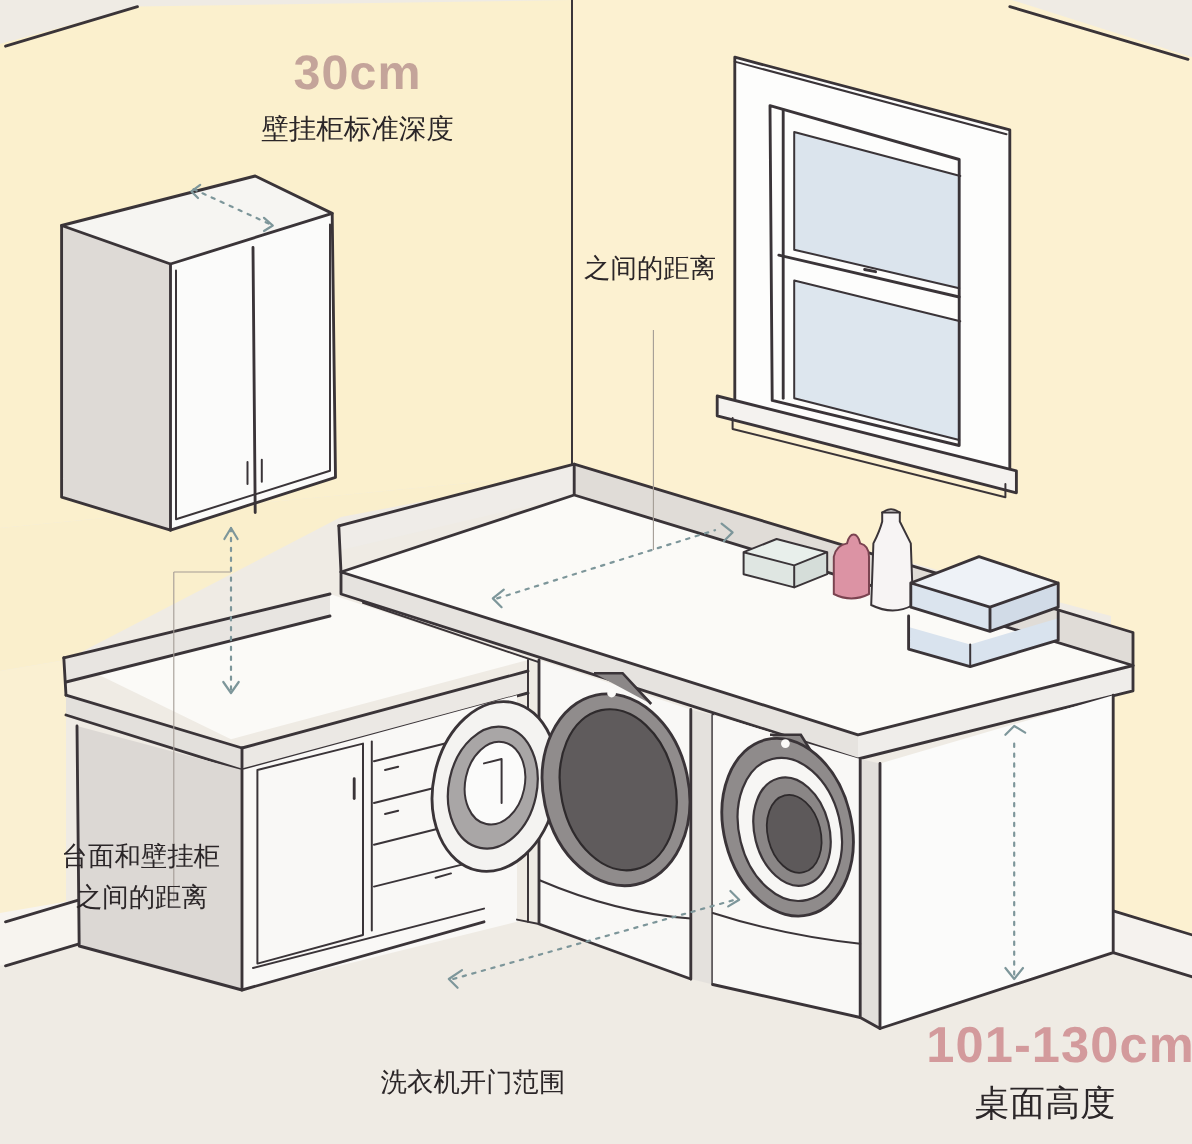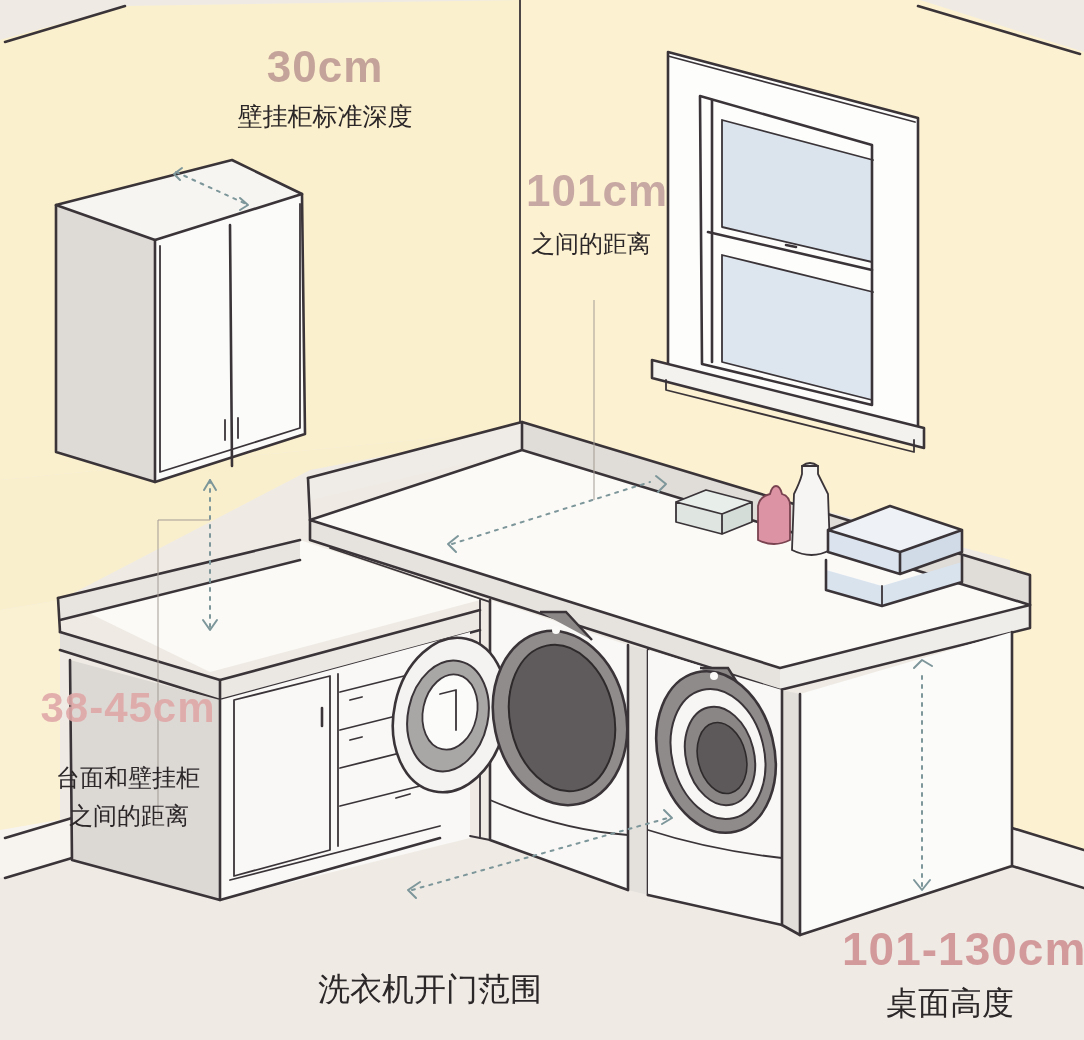--- a/index.html
+++ b/index.html
@@ -19,21 +19,21 @@
     #lbl-wall-depth-txt { left: 200px; top: 100px; width: 250px; font-size: 25px; }
 
     #lbl-counter-width-val { left: 526px; top: 166px; width: 140px; font-size: 44px; color: #c7a8a2; }
     #lbl-counter-width-txt { left: 526px; top: 228px; width: 130px; font-size: 24px; }
 
     #lbl-gap-val { left: 18px; top: 684px; width: 220px; font-size: 42px; color: #e0a8a8; opacity: 0.9; }
     #lbl-gap-txt1 { left: 38px; top: 762px; width: 180px; font-size: 24px; }
     #lbl-gap-txt2 { left: 44px; top: 800px; width: 170px; font-size: 24px; }
 
     #lbl-door-val { left: 350px; top: 918px; width: 150px; font-size: 44px; color: #d1a0a4; }
-    #lbl-door-txt { left: 310px; top: 968px; width: 240px; font-size: 32px; }
+    #lbl-door-txt { left: 310px; top: 968px; width: 240px; font-size: 24px; }
 
     #lbl-height-val { left: 842px; top: 922px; width: 240px; font-size: 46px; color: #d39a9c; }
     #lbl-height-txt { left: 880px; top: 982px; width: 140px; font-size: 32px; }
   </style>
 </head>
 <body>
 
 <div class="stage">
 
   <svg class="art" width="1084" height="1040" viewBox="0 0 1084 1040">
@@ -217,24 +217,22 @@
         <polygon points="900,552 962,530 962,552 900,574" fill="#d1dbe7"></polygon>
         <path class="ink" d="M828,530 L890,506 L962,530 L962,552 L900,574 L828,552 Z M828,530 L900,552 L962,530 M900,552 L900,574"></path>
         <path class="ink-thin" d="M882,586 L882,606"></path>
       </g>
     </g>
   </svg>
 
   <div class="label measure" id="lbl-wall-depth-val">30cm</div>
   <div class="label desc" id="lbl-wall-depth-txt">壁挂柜标准深度</div>
 
-  <div class="label measure" id="lbl-counter-width-val">101cm</div>
   <div class="label desc" id="lbl-counter-width-txt">之间的距离</div>
 
-  <div class="label measure" id="lbl-gap-val">38-45cm</div>
   <div class="label desc" id="lbl-gap-txt1">台面和壁挂柜</div>
   <div class="label desc" id="lbl-gap-txt2">之间的距离</div>
 
   <div class="label desc" id="lbl-door-txt">洗衣机开门范围</div>
 
   <div class="label measure" id="lbl-height-val">101-130cm</div>
   <div class="label desc" id="lbl-height-txt">桌面高度</div>
 </div>
 
 </body></html>

